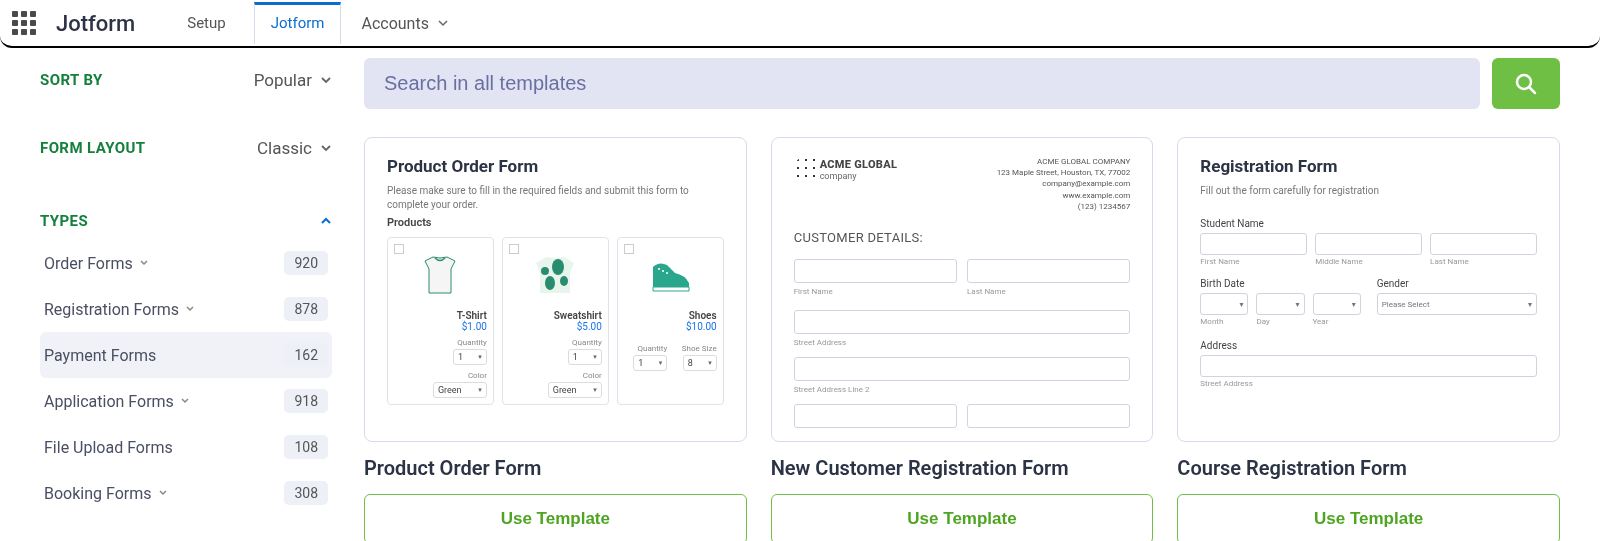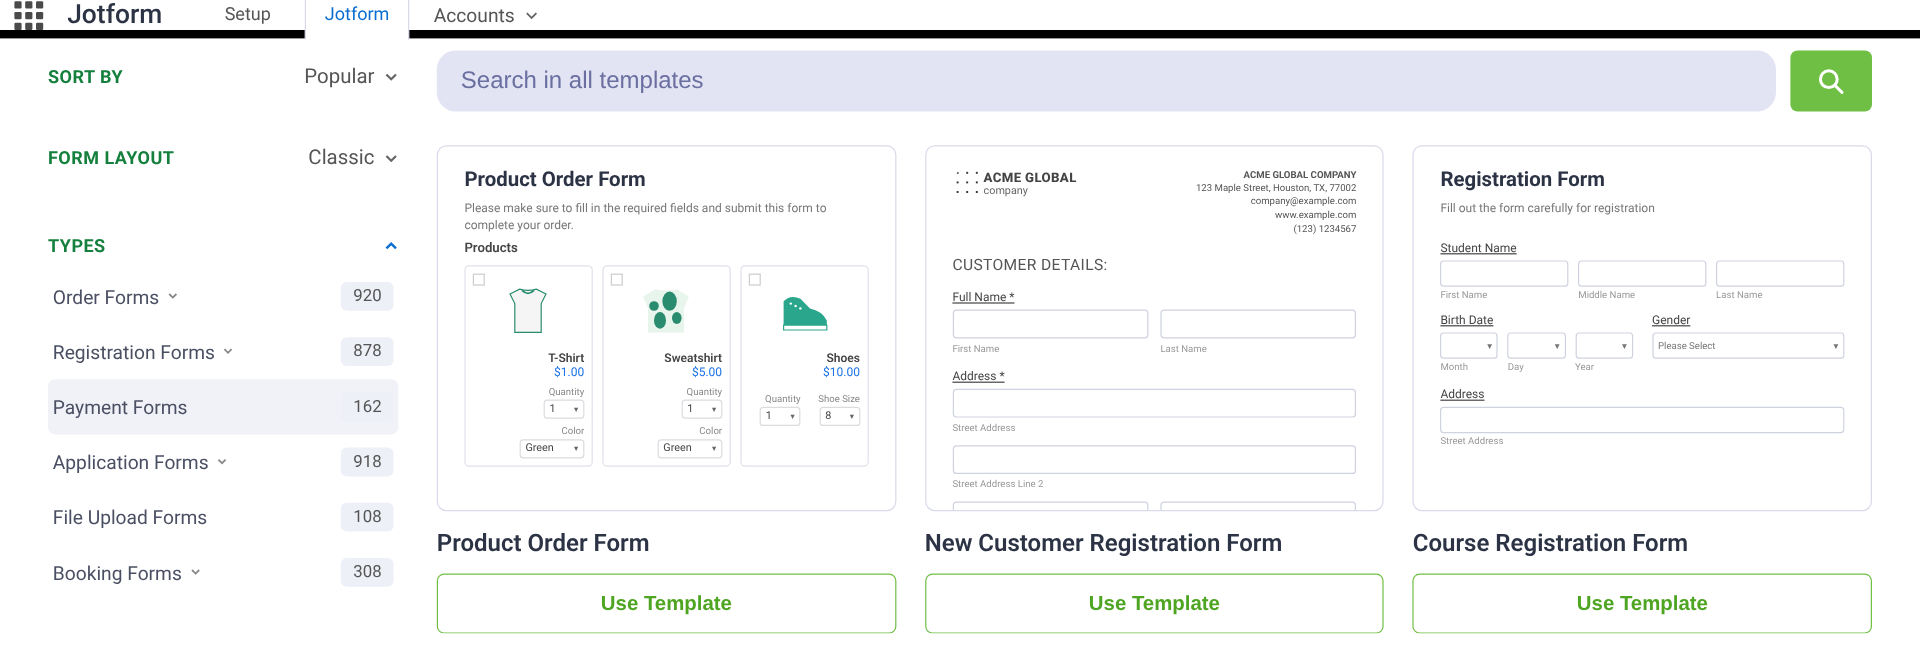--- a/index.html
+++ b/index.html
@@ -1,19 +1,19 @@
 <!DOCTYPE html>
 <html><head>
 <meta charset="utf-8">
 <style>
 * { box-sizing: border-box; margin: 0; padding: 0; }
 body { font-family: -apple-system, BlinkMacSystemFont, "Segoe UI", Roboto, sans-serif; background: #fff; color: #2c3345; }
 
 
-.topnav { display: flex; align-items: center; height: 32px; padding: 0 12px; border-bottom: 7px solid #000000; gap: 8px; }
+.topnav { display: flex; align-items: center; height: 48px; padding: 0 12px; border-bottom: 2px solid #000000; gap: 8px; border-radius: 12px; }
 .apps-icon { width: 24px; height: 24px; display: grid; grid-template-columns: repeat(3,6px); grid-template-rows: repeat(3,6px); gap: 3px; margin-right: 12px; cursor: pointer; }
 .apps-icon span { background: #4a4a4a; border-radius: 1px; }
 .brand { font-size: 22px; font-weight: 500; color: #2c3345; margin-right: 28px; }
 .nav-tabs { display: flex; gap: 12px; align-items: flex-start; }
 .nav-tab { padding: 12px 16px; font-size: 15px; color: #555; cursor: pointer; position: relative; }
 .nav-tab.active { color: #0a6ed1; border-top: 3px solid #0a6ed1; border-left: 1px solid #d8dae9; border-right: 1px solid #d8dae9; margin-bottom: -2px; background: #fff; padding-top: 9px; }
 .nav-acct { display: flex; align-items: center; gap: 8px; padding: 12px 8px; color: #555; cursor: pointer; }
 .caret { width: 12px; height: 12px; }
 
 
@@ -28,21 +28,21 @@
 .types-header { display: flex; justify-content: space-between; align-items: center; padding: 18px 0 10px 0; }
 .types-header .chev { color: #0a6ed1; }
 .type-item { display: flex; justify-content: space-between; align-items: center; padding: 11px 4px; border-radius: 6px; cursor: pointer; }
 .type-item:hover, .type-item.hover { background: #f1f2f7; }
 .type-name { display: flex; align-items: center; gap: 6px; font-size: 16px; color: #4a4f63; text-align: right; }
 .type-count { background: #eef0f7; border-radius: 5px; padding: 4px 10px; font-size: 14px; color: #555; }
 .smallcaret { width: 10px; height: 10px; color: #888; }
 
 
 .search-row { display: flex; gap: 12px; align-items: stretch; margin-bottom: 28px; }
-.search-input { flex: 1; background: #e2e4f4; border: none; border-radius: 16px; padding: 14px 20px; font-size: 20px; color: #7f1d1d; outline: none; }
+.search-input { flex: 1; background: #e2e4f4; border: none; border-radius: 6px; padding: 14px 20px; font-size: 20px; color: #7f1d1d; outline: none; }
 .search-input::placeholder { color: #6a6fa0; }
 .search-btn { width: 68px; background: #6fbf44; border: none; border-radius: 6px; display: flex; align-items: center; justify-content: center; cursor: pointer; }
 .search-btn svg { width: 24px; height: 24px; stroke: #fff; }
 
 
 .cards { display: grid; grid-template-columns: repeat(3, 1fr); gap: 24px; }
 .card { display: flex; flex-direction: column; gap: 14px; }
 .card-preview { border: 1px solid #d8dae9; border-radius: 8px; height: 305px; padding: 18px 22px; overflow: hidden; font-size: 10px; color: #444; background: #fff; }
 .card-title { font-size: 20px; font-weight: 600; color: #2c3345; }
 .use-btn { border: 1.5px solid #6fbf44; background: #fff; color: #4ea522; font-size: 17px; font-weight: 600; padding: 14px 0; border-radius: 6px; cursor: pointer; }
@@ -62,21 +62,21 @@
 .mini-select .tri { font-size: 7px; color: #666; }
 
 
 .company-header { display: flex; justify-content: space-between; align-items: flex-start; margin-bottom: 18px; }
 .company-left { display: flex; gap: 0; align-items: center; }
 .globe { width: 26px; height: 26px; background: radial-gradient(circle, #333 20%, transparent 21%) 0 0/8px 8px; border-radius: 50%; }
 .company-name { font-size: 11px; font-weight: 800; letter-spacing: 0.3px; }
 .company-sub { font-size: 9px; color: #666; }
 .company-right { text-align: right; font-size: 8px; color: #555; line-height: 1.4; }
 .sect-title { font-size: 13px; color: #555; letter-spacing: 0.3px; margin-bottom: 14px; }
-.fld-label { font-size: 10px; color: #444; margin-bottom: 4px; text-decoration: underline; }
+.fld-label { font-size: 10px; color: #444; margin-bottom: 4px; }
 .fld-row { display: flex; gap: 10px; margin-bottom: 4px; }
 .fld-box { border: 1px solid #cfd3e0; border-radius: 3px; height: 24px; flex: 1; }
 .fld-sub { font-size: 8px; color: #999; margin-bottom: 10px; }
 
 
 .reg-row { display: grid; grid-template-columns: repeat(3,1fr); gap: 8px; margin-bottom: 2px; }
 .reg-box { border: 1px solid #cfd3e0; border-radius: 3px; height: 22px; display: flex; align-items: center; justify-content: space-between; padding: 0 4px; font-size: 8px; color: #777; }
 .reg-sub { font-size: 8px; color: #999; }
 .reg-section { margin-bottom: 12px; }
 .two-col { display: grid; grid-template-columns: 1fr 1fr; gap: 16px; }
@@ -295,38 +295,36 @@
         <div class="card-preview">
           <div class="company-header">
             <div class="company-left">
               <div class="globe"></div>
               <div>
                 <div class="company-name">ACME GLOBAL</div>
                 <div class="company-sub">company</div>
               </div>
             </div>
             <div class="company-right">
-              <div style="font-weight:700">ACME GLOBAL COMPANY</div>
+              <div style="font-weight:400">ACME GLOBAL COMPANY</div>
               <div>123 Maple Street, Houston, TX, 77002</div>
               <div>company@example.com</div>
               <div>www.example.com</div>
               <div>(123) 1234567</div>
             </div>
           </div>
           <div class="sect-title">CUSTOMER DETAILS:</div>
-          <div class="fld-label">Full Name *</div>
           <div class="fld-row">
               <div class="fld-box"></div>
               <div class="fld-box"></div>
             </div>
           <div class="fld-row">
               <div class="fld-sub" style="flex:1">First Name</div>
               <div class="fld-sub" style="flex:1">Last Name</div>
             </div>
-          <div class="fld-label">Address *</div>
           <div class="fld-row">
               <div class="fld-box"></div>
             </div>
           <div class="fld-sub">Street Address</div>
           <div class="fld-row" style="margin-top:6px">
               <div class="fld-box"></div>
             </div>
           <div class="fld-sub">Street Address Line 2</div>
           <div class="fld-row" style="margin-top:6px">
               <div class="fld-box"></div>

